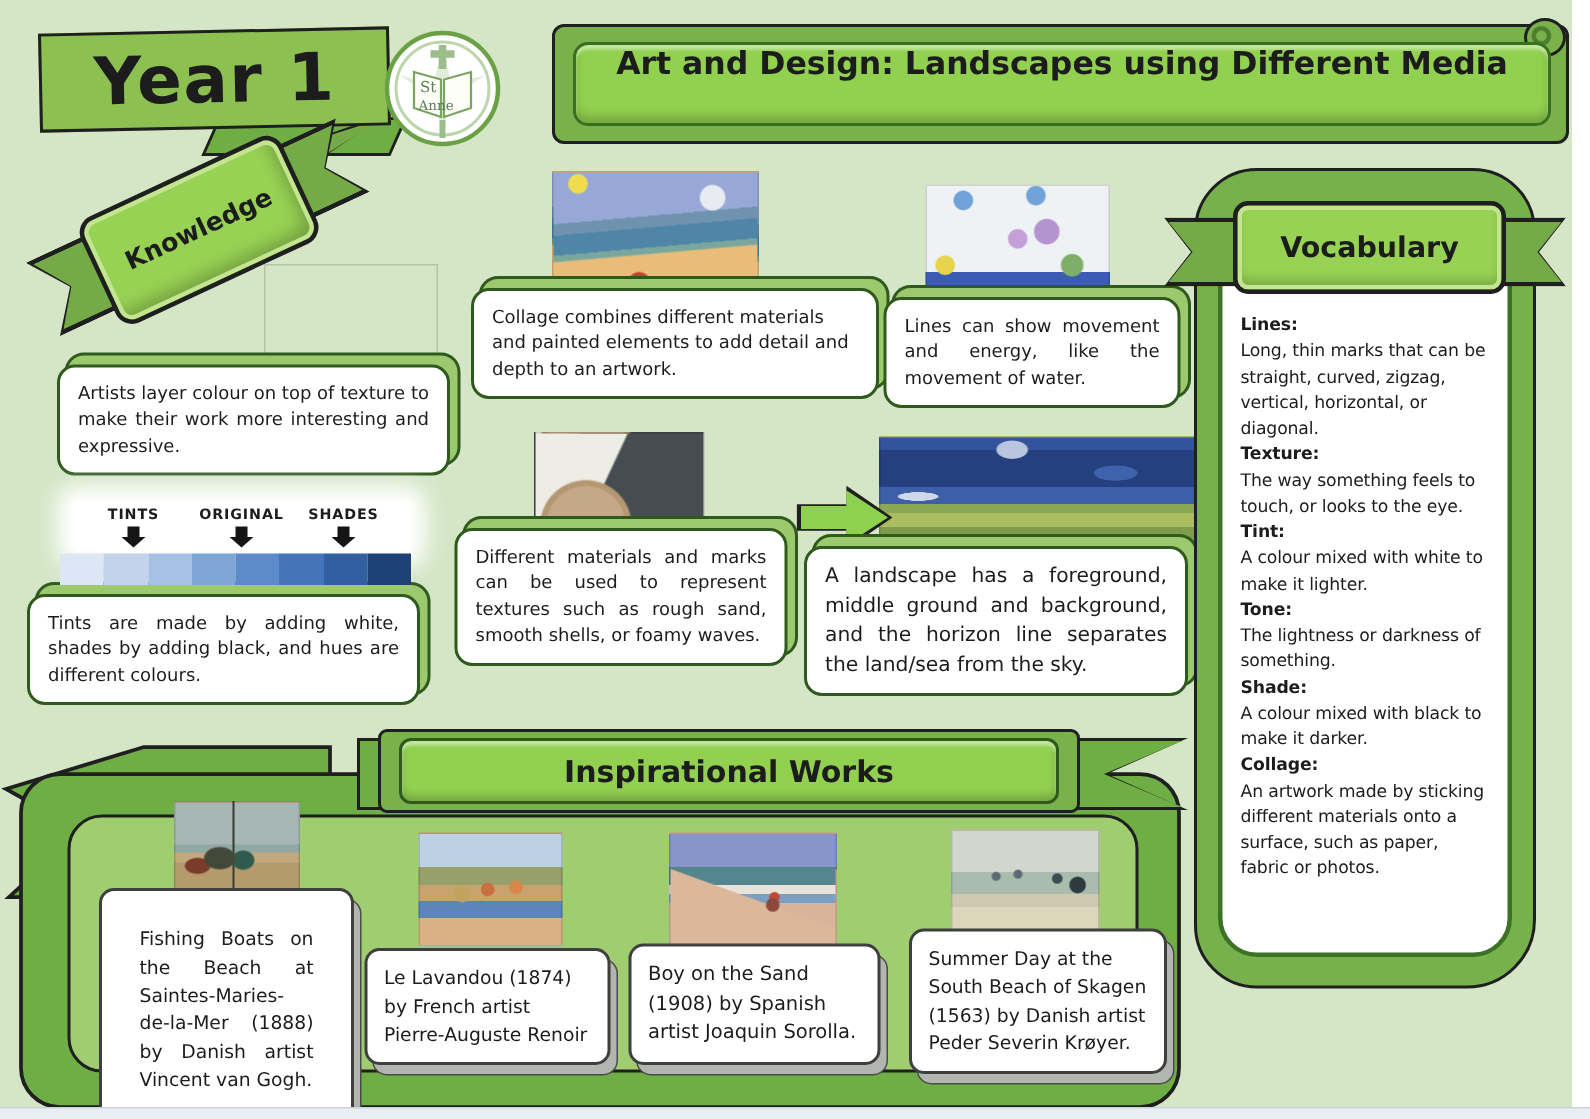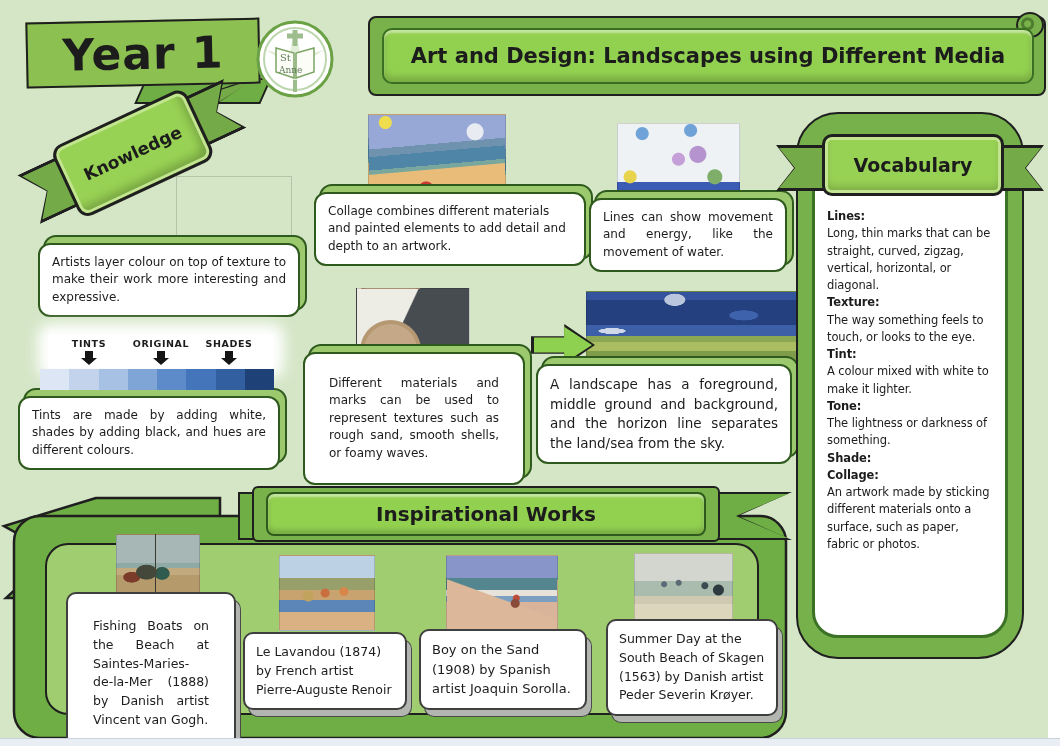--- a/index.html
+++ b/index.html
@@ -18,21 +18,21 @@
   #year-banner span{font-size:44px;font-weight:700;letter-spacing:1px;}
 
   
   #logo{left:256px;top:20px;width:78px;height:78px;}
 
   
   #title-scroll{left:368px;top:16px;width:674px;height:76px;background:#79b24a;border:2px solid #1f1f1f;border-radius:8px;}
   #title-curl{left:1016px;top:12px;width:24px;height:22px;border:2px solid #1f1f1f;border-radius:50%;
               background:radial-gradient(circle at 40% 45%,#79b24a 0 3px,#4e7d30 4px 6px,#79b24a 7px);}
   #title-label{left:382px;top:28px;width:648px;height:52px;background:#92d050;border:2.5px solid #3a6e22;border-radius:10px;
-               display:flex;align-items:center;justify-content:center;
+               display:flex;justify-content:center;
                box-shadow:inset 0 3px 2px rgba(255,255,255,.45),inset 0 -5px 6px rgba(0,0,0,.18);}
   #title-label span{font-size:21px;font-weight:700;}
 
   
   #kn-tail-bk{left:148px;top:76px;width:110px;height:52px;background:#1f1f1f;
               clip-path:polygon(100% 0,0 72%,30% 100%);}
   #kn-tail{left:151px;top:79px;width:104px;height:46px;background:#74aa47;
            clip-path:polygon(100% 0,0 72%,30% 100%);}
   #kn-rot{left:24px;top:100px;width:220px;height:112px;transform:rotate(-25deg);}
   .kn-bar-bk{position:absolute;left:-4px;right:-4px;top:24px;height:54px;background:#1f1f1f;
@@ -241,21 +241,21 @@
   <div class="abs kbox" id="box-collage">
     <p style="margin:0">Collage combines different materials and painted elements to add detail and depth to an artwork.</p>
   </div>
   <div class="abs kbox" id="box-lines">
     <p style="margin:0">Lines can show movement and energy, like the movement of water.</p>
   </div>
   <div class="abs kbox" id="box-tints">
     <p style="margin:0">Tints are made by adding white, shades by adding black, and hues are different colours.</p>
   </div>
   <div class="abs kbox" id="box-materials">
-    <p style="margin:12px">Different materials and marks can be used to represent textures such as rough sand, smooth shells, or foamy waves.</p>
+    <p style="margin:0">Different materials and marks can be used to represent textures such as rough sand, smooth shells, or foamy waves.</p>
   </div>
   <div class="abs kbox" id="box-landscape">
     <p style="margin:0">A landscape has a foreground, middle ground and background, and the horizon line separates the land/sea from the sky.</p>
   </div>
 
   <div class="abs" id="tint-white"></div>
   <div class="abs tlabel" id="tl-0">TINTS</div>
   <div class="abs tlabel" id="tl-1">ORIGINAL</div>
   <div class="abs tlabel" id="tl-2">SHADES</div>
   <div class="abs darr" id="da-0"></div>
@@ -291,20 +291,21 @@
     <div class="vterm">
       <span class="vt">Tint:</span>
       <span class="vd">A colour mixed with white to make it lighter.</span>
     </div>
     <div class="vterm">
       <span class="vt">Tone:</span>
       <span class="vd">The lightness or darkness of something.</span>
     </div>
     <div class="vterm">
       <span class="vt">Shade:</span>
+      <span class="vd">A colour mixed with black to make it darker.</span>
     </div>
     <div class="vterm">
       <span class="vt">Collage:</span>
       <span class="vd">An artwork made by sticking different materials onto a surface, such as paper, fabric or photos.</span>
     </div>
   </div>
 
   <div class="abs art" id="img-w1"></div>
   <div class="abs art" id="img-w2"></div>
   <div class="abs art" id="img-w3"></div>

